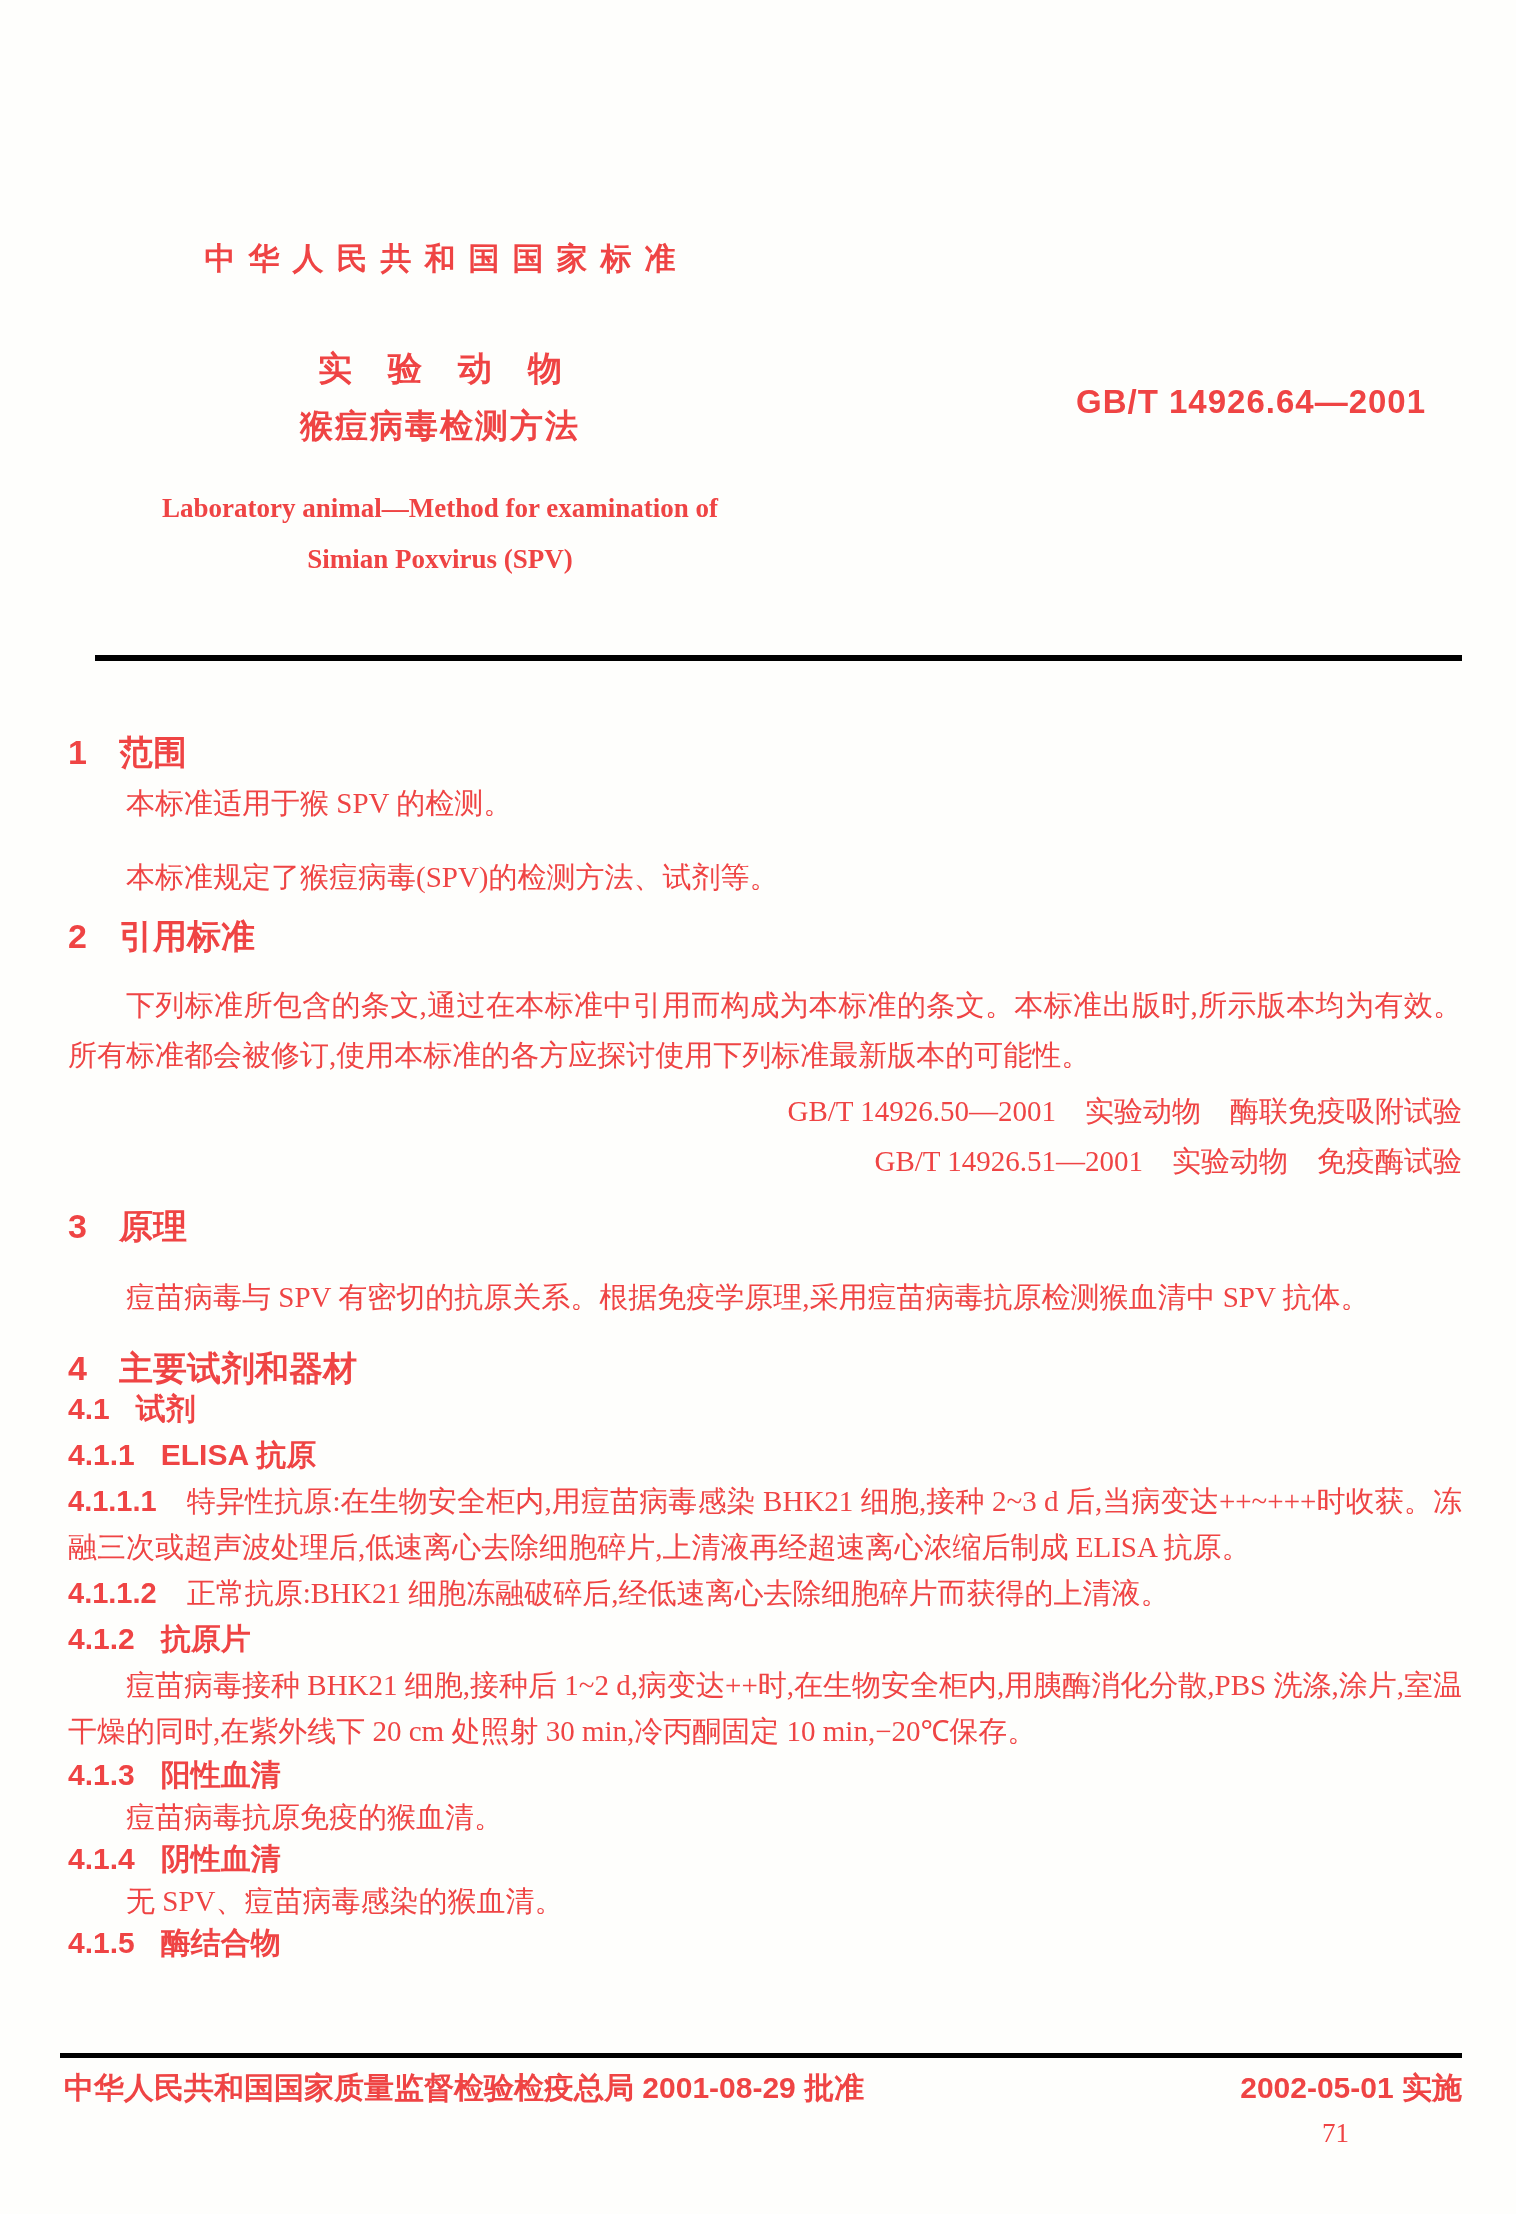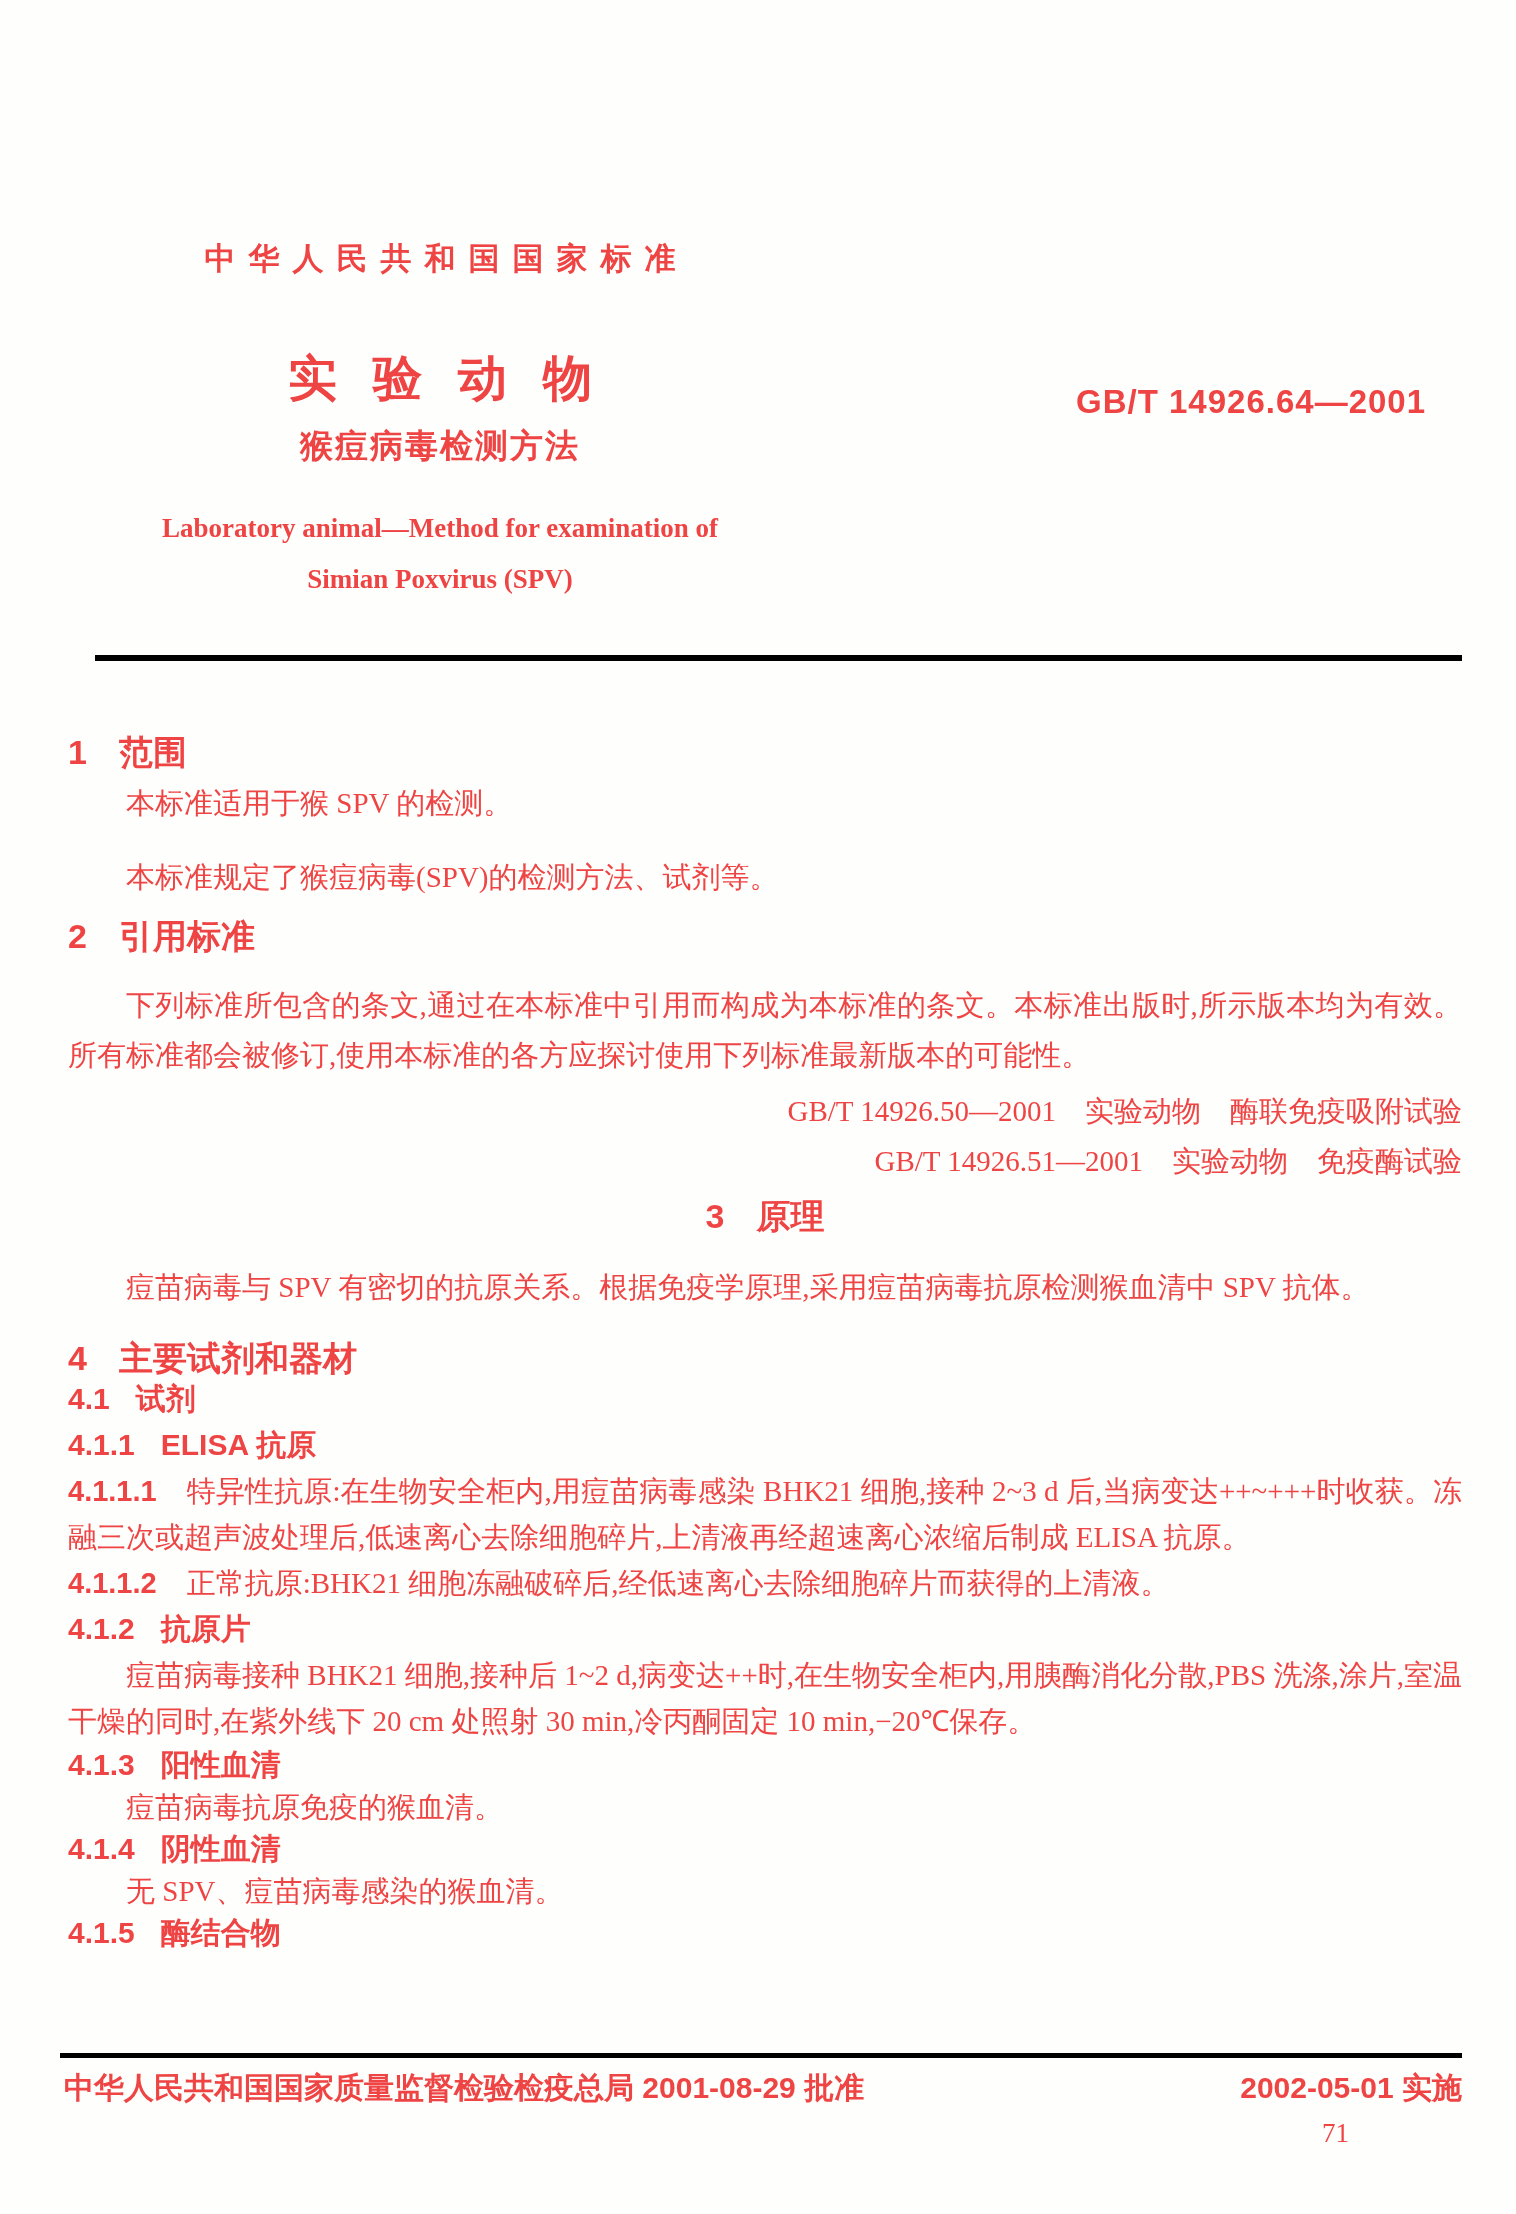--- a/index.html
+++ b/index.html
@@ -15,21 +15,21 @@
   
   .hdr{position:absolute;left:90px;top:0;width:700px;text-align:center;}
   .nat{
     margin-top:238px;
     font-family:"Liberation Sans", sans-serif;font-weight:bold;
     font-size:31px;letter-spacing:13px;text-indent:13px;white-space:nowrap;
   }
   .t1{
     margin-top:66px;
     font-family:"Liberation Sans", sans-serif;font-weight:bold;
-    font-size:49px;letter-spacing:36px;text-indent:36px;white-space:nowrap;
+    font-size:34px;letter-spacing:36px;text-indent:36px;white-space:nowrap;
   }
   .t2{
     margin-top:12px;
     font-family:"Liberation Sans", sans-serif;font-weight:bold;
     font-size:33px;letter-spacing:2px;white-space:nowrap;
   }
   .en1{margin-top:44px;font-weight:bold;font-size:27px;}
   .en2{margin-top:20px;font-weight:bold;font-size:27px;}
   .stdno{
     position:absolute;left:1076px;top:383px;
@@ -52,21 +52,21 @@
   .par{font-size:29px;line-height:50px;text-align:justify;}
   .ind{text-indent:2em;}
   .ref{font-size:29px;line-height:50px;padding-left:48px;text-align:right;}
   .clause{font-size:29px;line-height:46px;text-align:justify;}
   .cnum{font-family:"Liberation Sans", sans-serif;font-weight:bold;}
   .ctext{margin-left:30px;}
   .g46{line-height:46px;}
   .g42{line-height:42px;}
   .mt34{margin-top:34px;}  .mt24{margin-top:24px;}  .mt8{margin-top:8px;}
   .mt16{margin-top:16px;}  .mt26{margin-top:26px;}  .mt6{margin-top:6px;}
-  .mt4{margin-top:12px;text-align:center;}    .mt28{margin-top:28px;}  .mt10{margin-top:28px;}
+  .mt4{margin-top:22px;}    .mt28{margin-top:28px;}  .mt10{margin-top:28px;}
   .mt32{}  .mt0{margin-top:0;}
   
   .rule-bot{position:absolute;left:60px;top:2053px;width:1402px;height:5px;background:#000;}
   .f-left{
     position:absolute;left:64px;top:2068px;
     font-family:"Liberation Sans", sans-serif;font-weight:bold;font-size:30px;white-space:nowrap;
   }
   .f-right{
     position:absolute;right:54px;top:2068px;
     font-family:"Liberation Sans", sans-serif;font-weight:bold;font-size:30px;white-space:nowrap;

